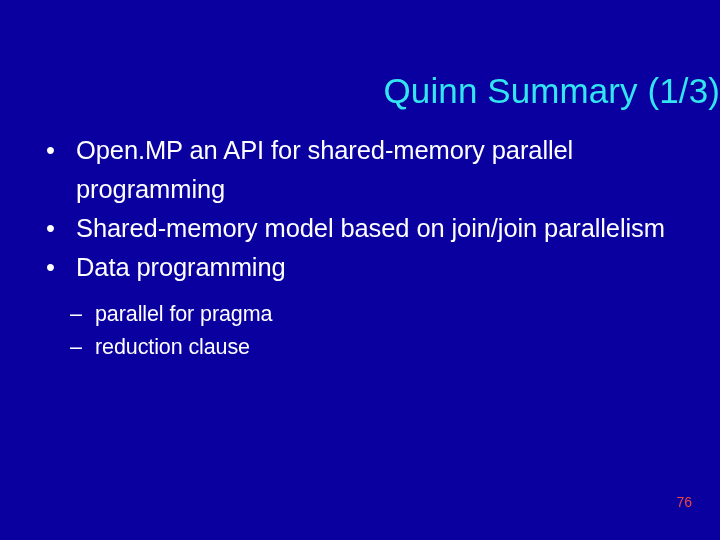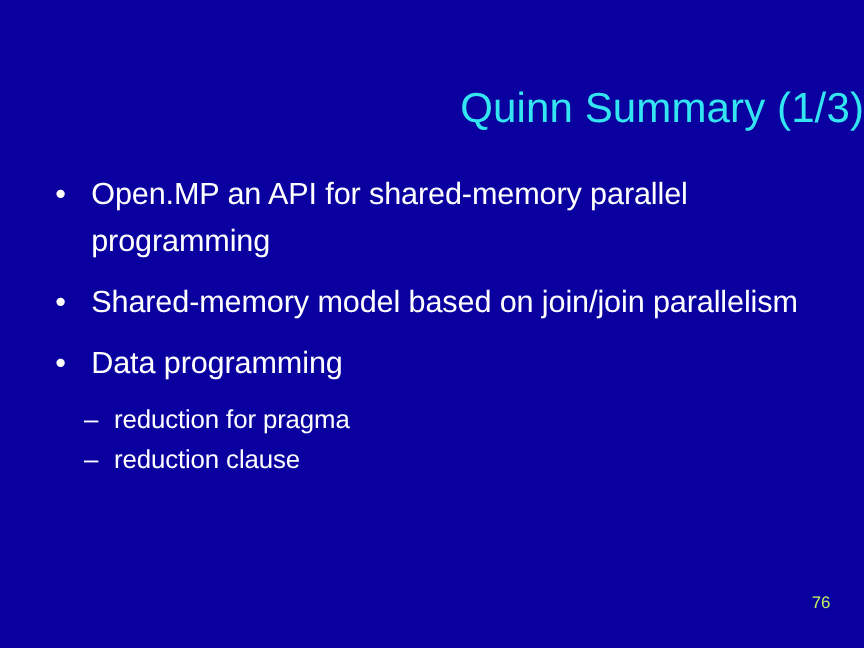--- a/index.html
+++ b/index.html
@@ -61,21 +61,20 @@
     left: 8px;
     top: 0;
     width: 24px;
     color: #ffffff;
     font-size: 25.5px;
     line-height: 39px;
     text-align: left;
   }
   .bullet-item .btext {
     display: block;
-    margin-top: 12px;
   }
 
   
   .sub-list {
     margin-top: 11px;
   }
   .sub-item {
     position: relative;
     display: block;
     padding-left: 57px;
@@ -96,21 +95,21 @@
   }
   .sub-item .btext {
     display: block;
   }
 
   
   .page-number {
     position: absolute;
     right: 28px;
     bottom: 30px;
-    color: #bef264;
+    color: #ef4444;
     font-size: 14px;
     line-height: 16px;
     text-align: right;
   }
 </style>
 </head>
 <body>
 
 <div class="slide">
 
@@ -129,21 +128,21 @@
     </div>
 
     <div class="bullet-item">
       <span class="marker">•</span>
       <span class="btext">Data programming</span>
     </div>
 
     <div class="sub-list">
       <div class="sub-item">
         <span class="marker">–</span>
-        <span class="btext">reduction for pragma</span>
+        <span class="btext">parallel for pragma</span>
       </div>
       <div class="sub-item">
         <span class="marker">–</span>
         <span class="btext">reduction clause</span>
       </div>
     </div>
 
   </div>
 
   <div class="page-number">76</div>

